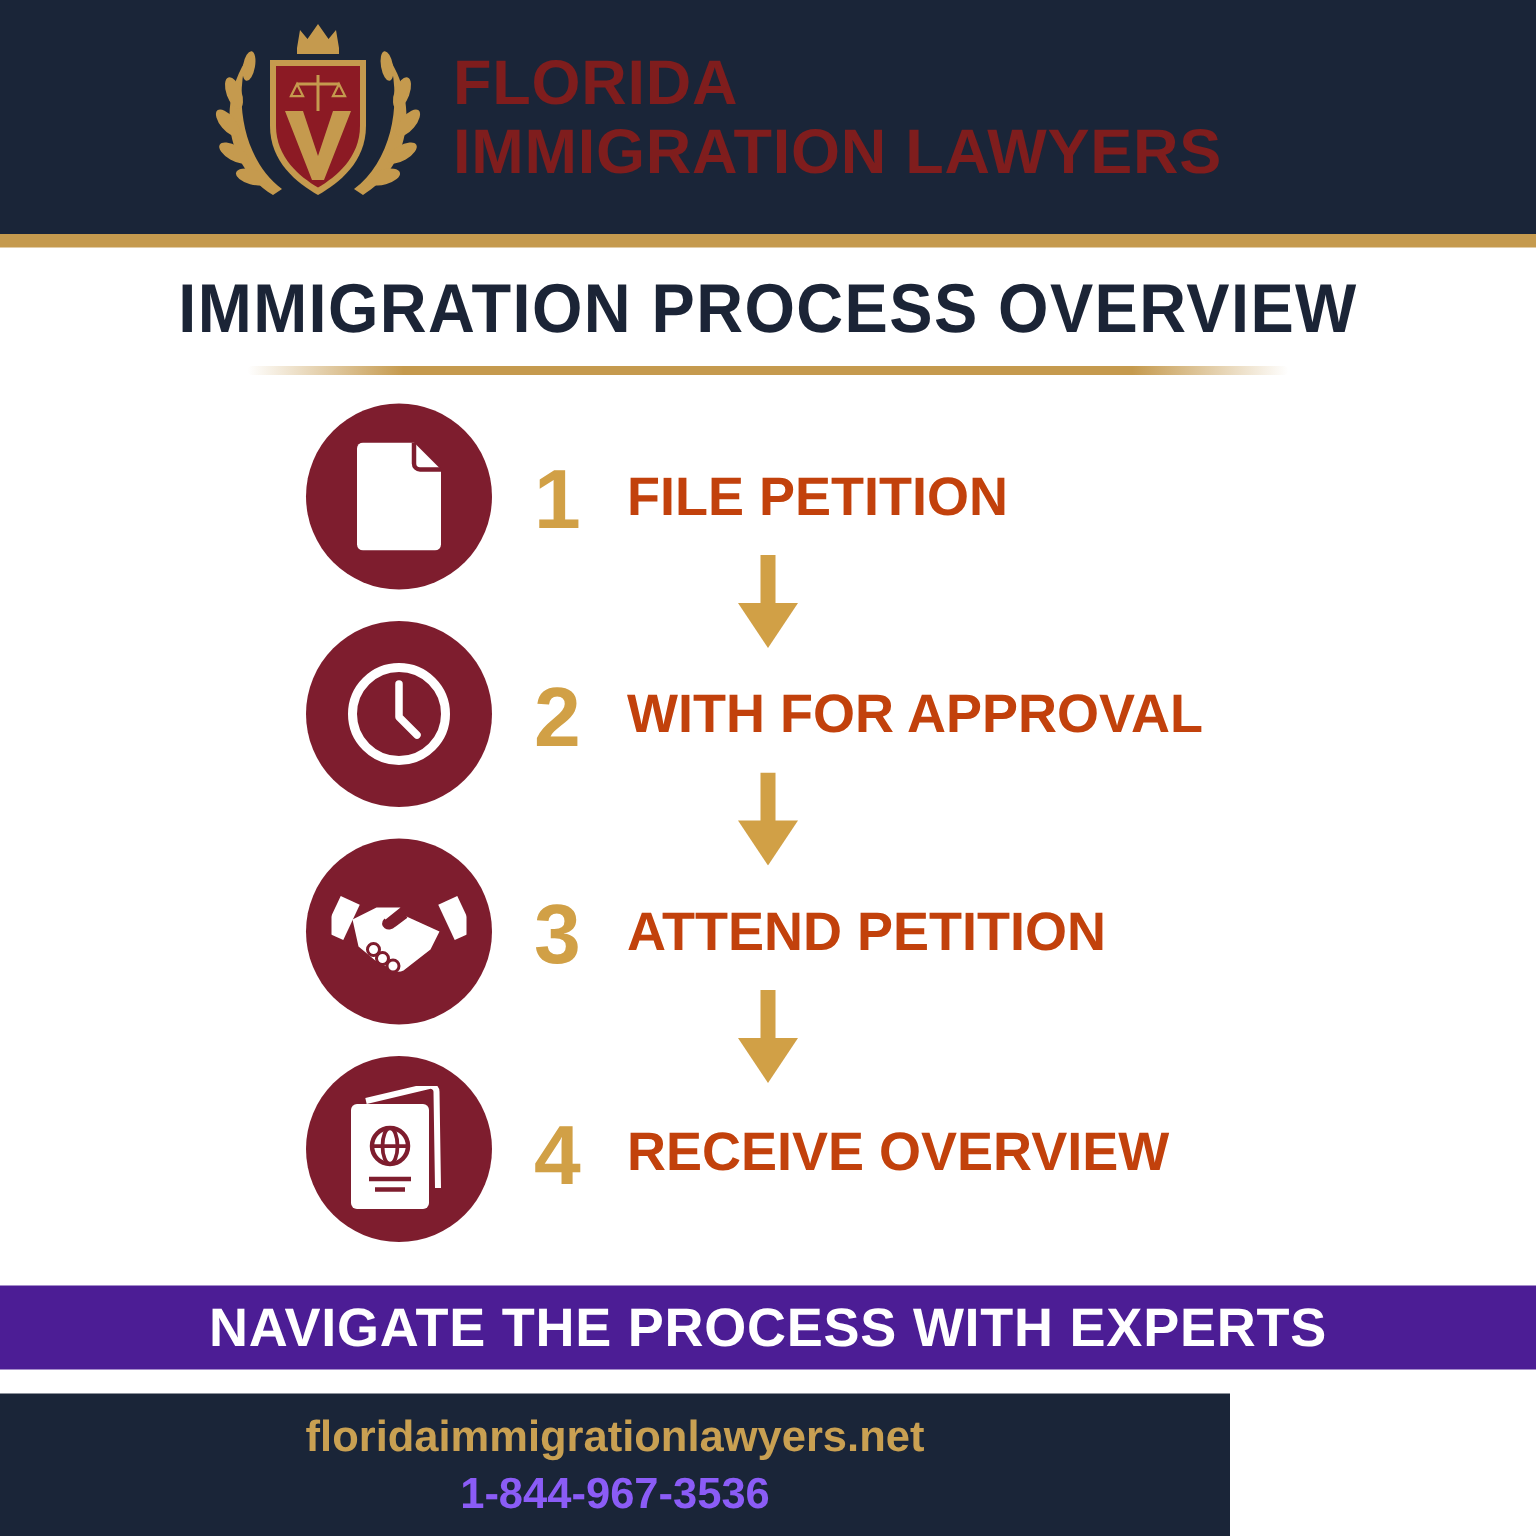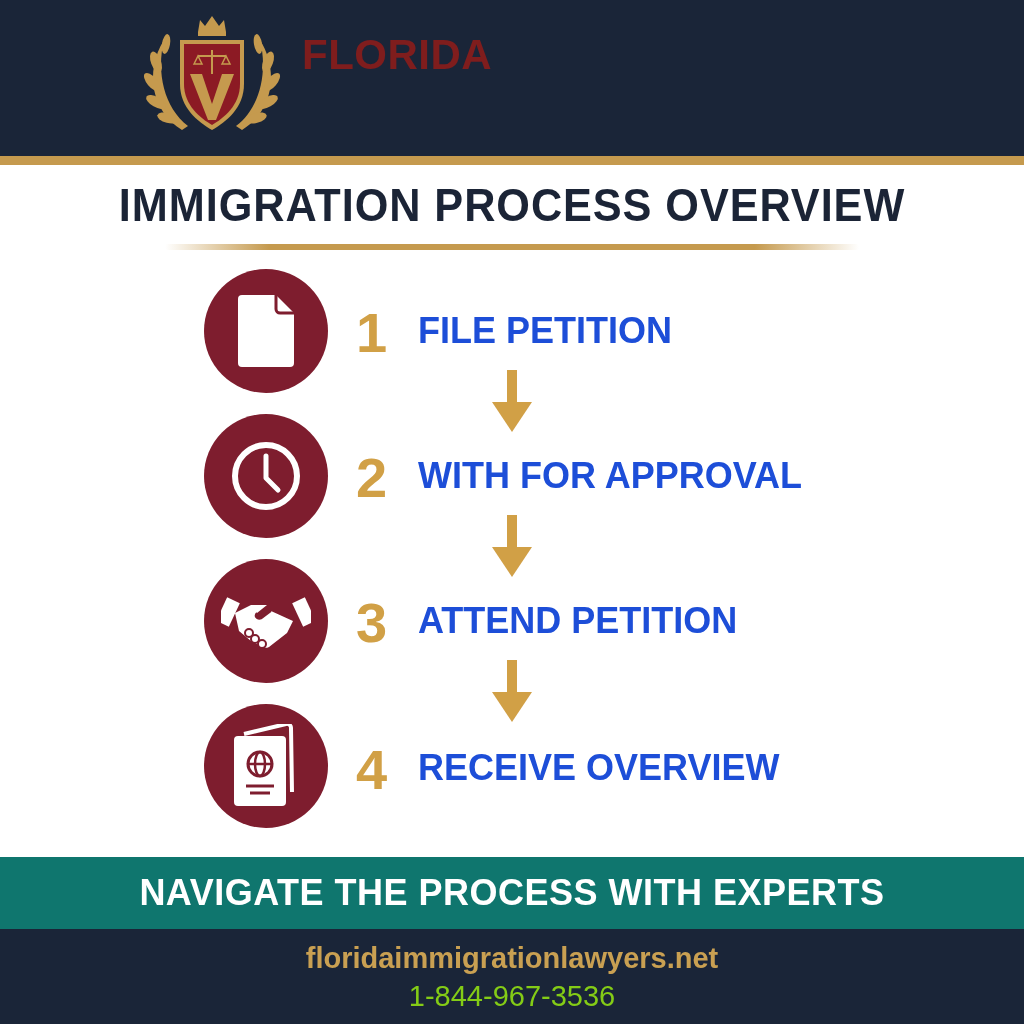--- a/index.html
+++ b/index.html
@@ -6,27 +6,27 @@
   body { width:1024px; height:1024px; overflow:hidden; background:#ffffff; font-family:"Liberation Sans", sans-serif; position:relative; }
   .header { position:absolute; left:0; top:0; width:1024px; height:156px; background:#1a2538; }
   .gold-rule { position:absolute; left:0; top:156px; width:1024px; height:9px; background:#c59a4e; }
   .logo { position:absolute; left:142px; top:12px; width:140px; height:128px; }
   .brand { position:absolute; left:302px; top:32px; color:#7f1d1d; font-weight:bold; font-size:42px; line-height:46px; letter-spacing:0.5px; }
   .brand div { white-space:nowrap; }
   .title { position:absolute; left:0; top:178px; width:1024px; text-align:center; color:#1b2436; font-weight:bold; font-size:46px; letter-spacing:1px; transform:scaleX(0.94); transform-origin:center; }
   .title-rule { position:absolute; left:165px; top:244px; width:694px; height:6px; background:linear-gradient(90deg, rgba(197,154,78,0) 0%, #c59a4e 15%, #c59a4e 85%, rgba(197,154,78,0) 100%); border-radius:3px; }
   .step-circle { position:absolute; left:204px; width:124px; height:124px; border-radius:50%; background:#7e1d2e; display:flex; align-items:center; justify-content:center; }
   .step-num { position:absolute; left:356px; color:#d1a046; font-weight:bold; font-size:56px; line-height:56px; }
-  .step-label { position:absolute; left:418px; color:#1d4ed8; font-weight:bold; font-size:36px; line-height:40px; white-space:nowrap; }
+  .step-label { position:absolute; left:418px; color:#c2410c; font-weight:bold; font-size:36px; line-height:40px; white-space:nowrap; }
   .arrow { position:absolute; left:490px; width:44px; height:62px; }
-  .banner { position:absolute; left:0; top:857px; width:1024px; height:72px; background:#0f766e; display:flex; align-items:center; justify-content:center; }
+  .banner { position:absolute; left:0; top:857px; width:1024px; height:56px; background:#4c1d95; display:flex; align-items:center; justify-content:center; }
   .banner span { color:#ffffff; font-weight:bold; font-size:36px; letter-spacing:0.5px; white-space:nowrap; }
-  .footer { position:absolute; left:0; top:929px; width:1024px; height:95px; background:#1a2538; text-align:center; }
+  .footer { position:absolute; left:0; top:929px; width:820px; height:95px; background:#1a2538; text-align:center; }
   .footer .url { color:#c9a052; font-weight:bold; font-size:29px; margin-top:12px; line-height:34px; }
-  .footer .phone { color:#84cc16; font-weight:normal; font-size:29px; line-height:34px; margin-top:4px; }
+  .footer .phone { color:#8b5cf6; font-weight:bold; font-size:29px; line-height:34px; margin-top:4px; }
 </style>
 </head>
 <body>
 
 <div class="header"></div>
 
 <div class="logo">
   <svg width="140" height="128" viewBox="0 0 140 128">
 
     <g fill="#c59a4e">
@@ -57,20 +57,21 @@
 
     <line x1="70" y1="38" x2="70" y2="62" stroke="#c59a4e" stroke-width="2"></line>
     <line x1="56" y1="44" x2="84" y2="44" stroke="#c59a4e" stroke-width="2"></line>
     <path d="M52 52 L56 44 L60 52 Z" fill="none" stroke="#c59a4e" stroke-width="1.5"></path>
     <path d="M80 52 L84 44 L88 52 Z" fill="none" stroke="#c59a4e" stroke-width="1.5"></path>
   </svg>
 </div>
 
 <div class="brand">
   <div>FLORIDA</div>
+  <div>IMMIGRATION LAWYERS</div>
 </div>
 
 <div class="gold-rule"></div>
 
 <div class="title">IMMIGRATION PROCESS OVERVIEW</div>
 <div class="title-rule"></div>
 
 <div class="step-circle" style="top:269px;">
   <svg width="56" height="72" viewBox="0 0 56 72">
     <path d="M4 0 H38 L56 18 V68 A4 4 0 0 1 52 72 H4 A4 4 0 0 1 0 68 V4 A4 4 0 0 1 4 0 Z" fill="#ffffff"></path>

